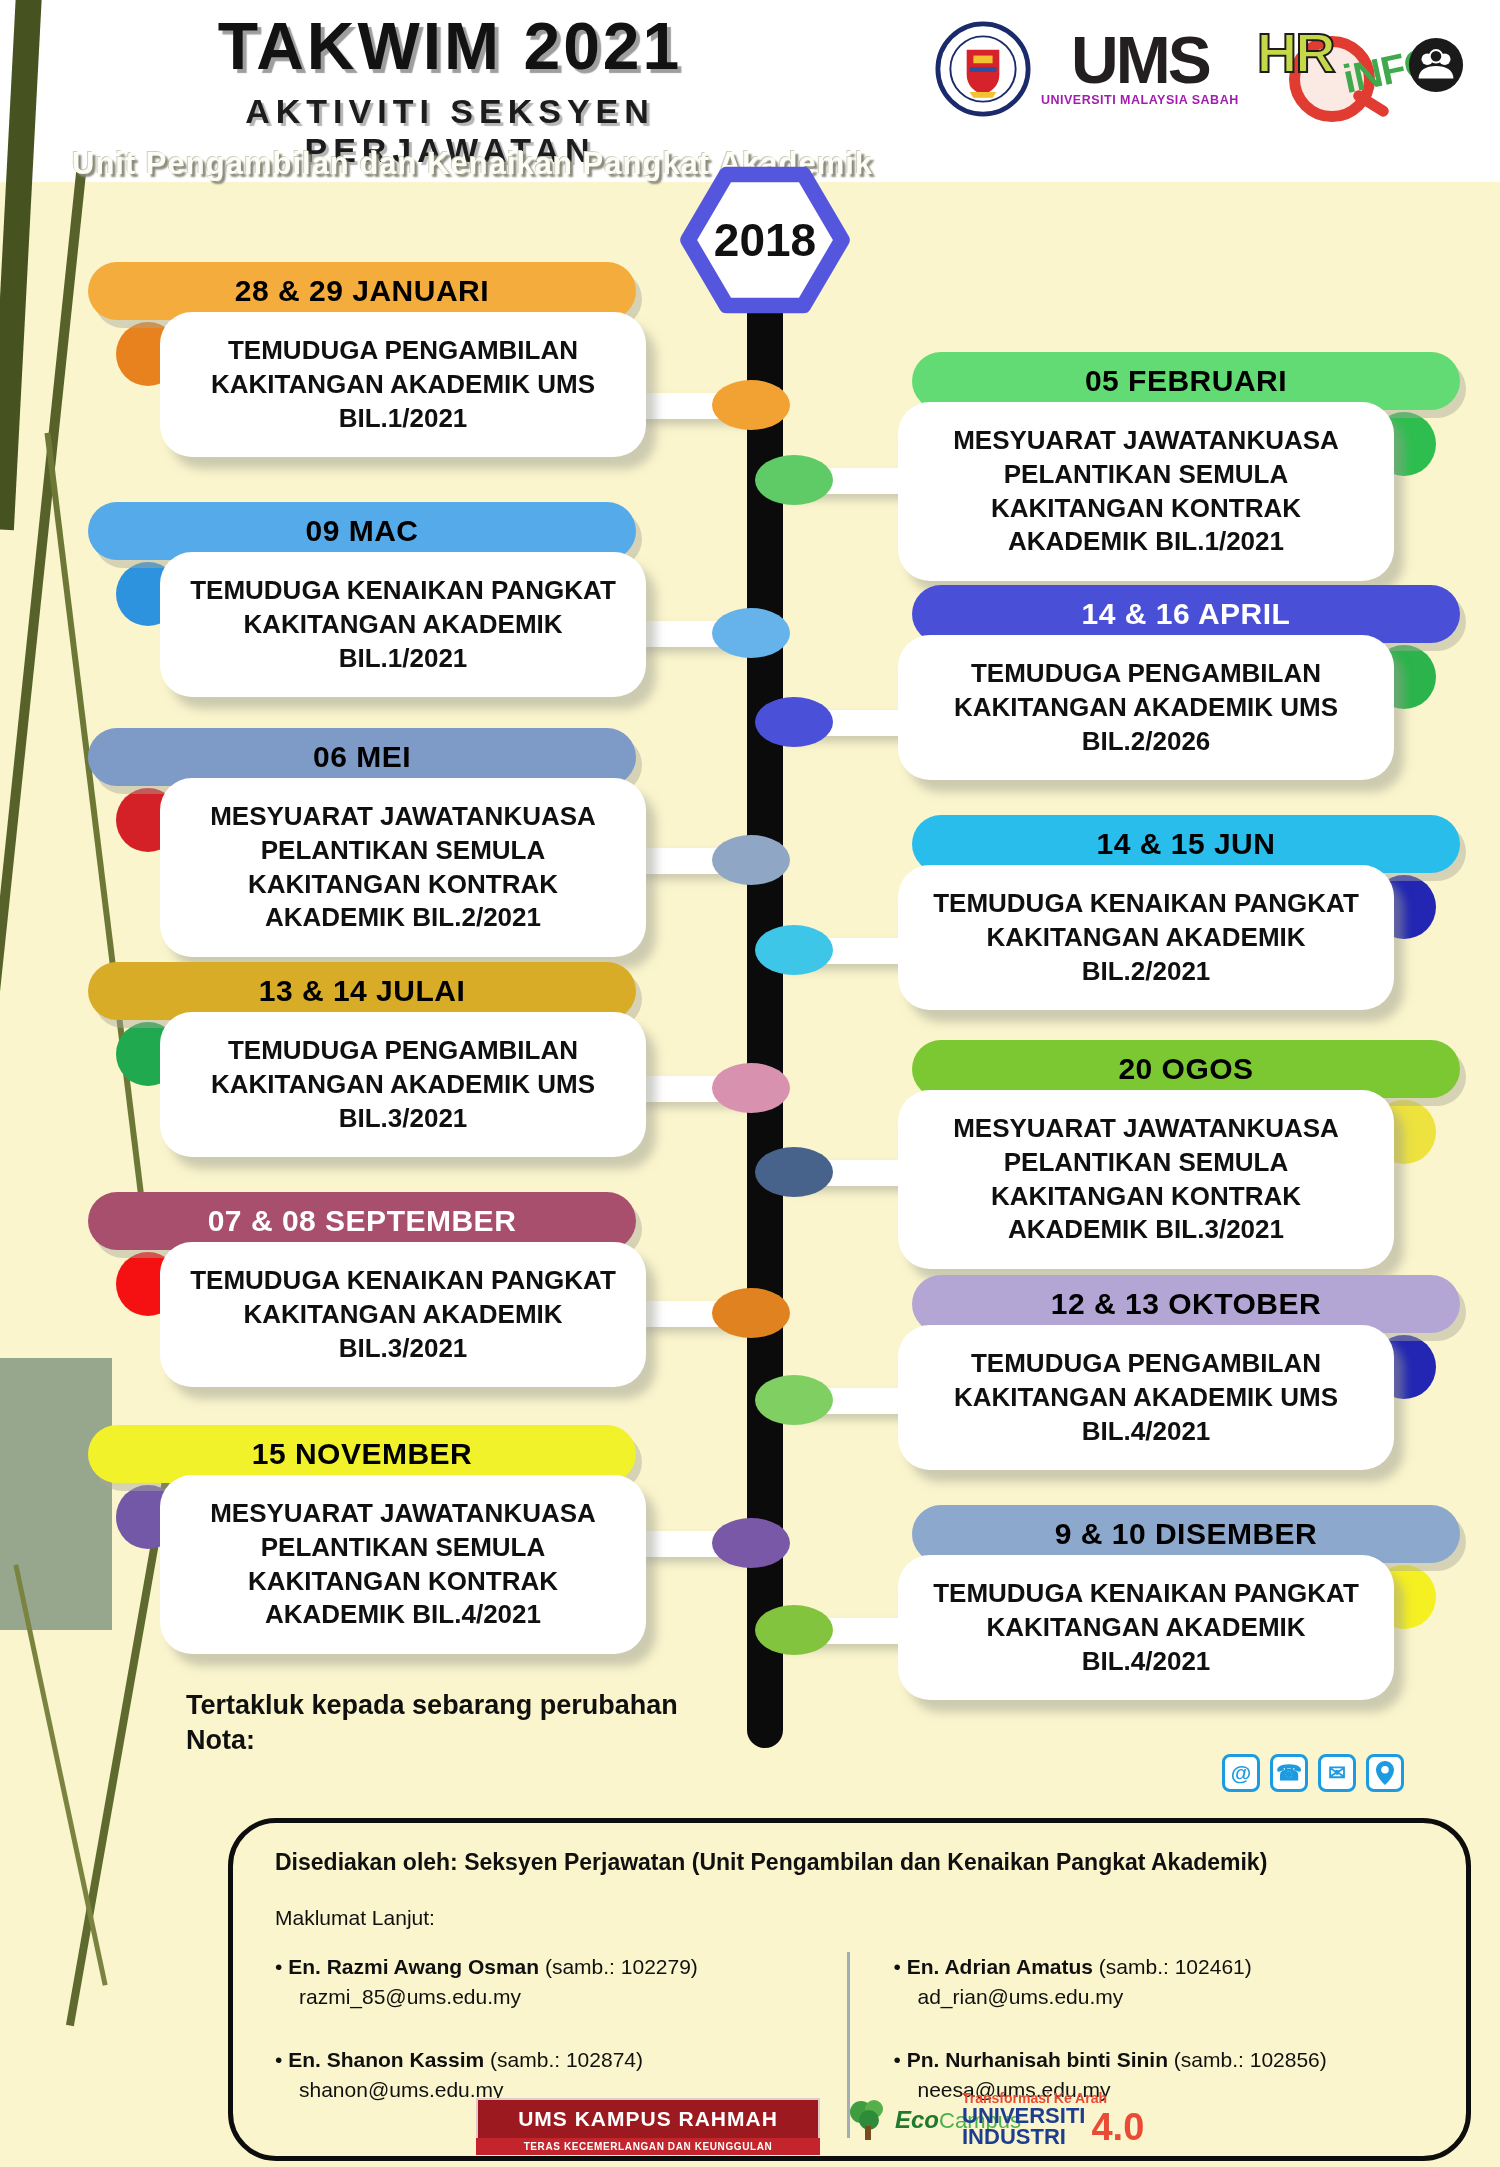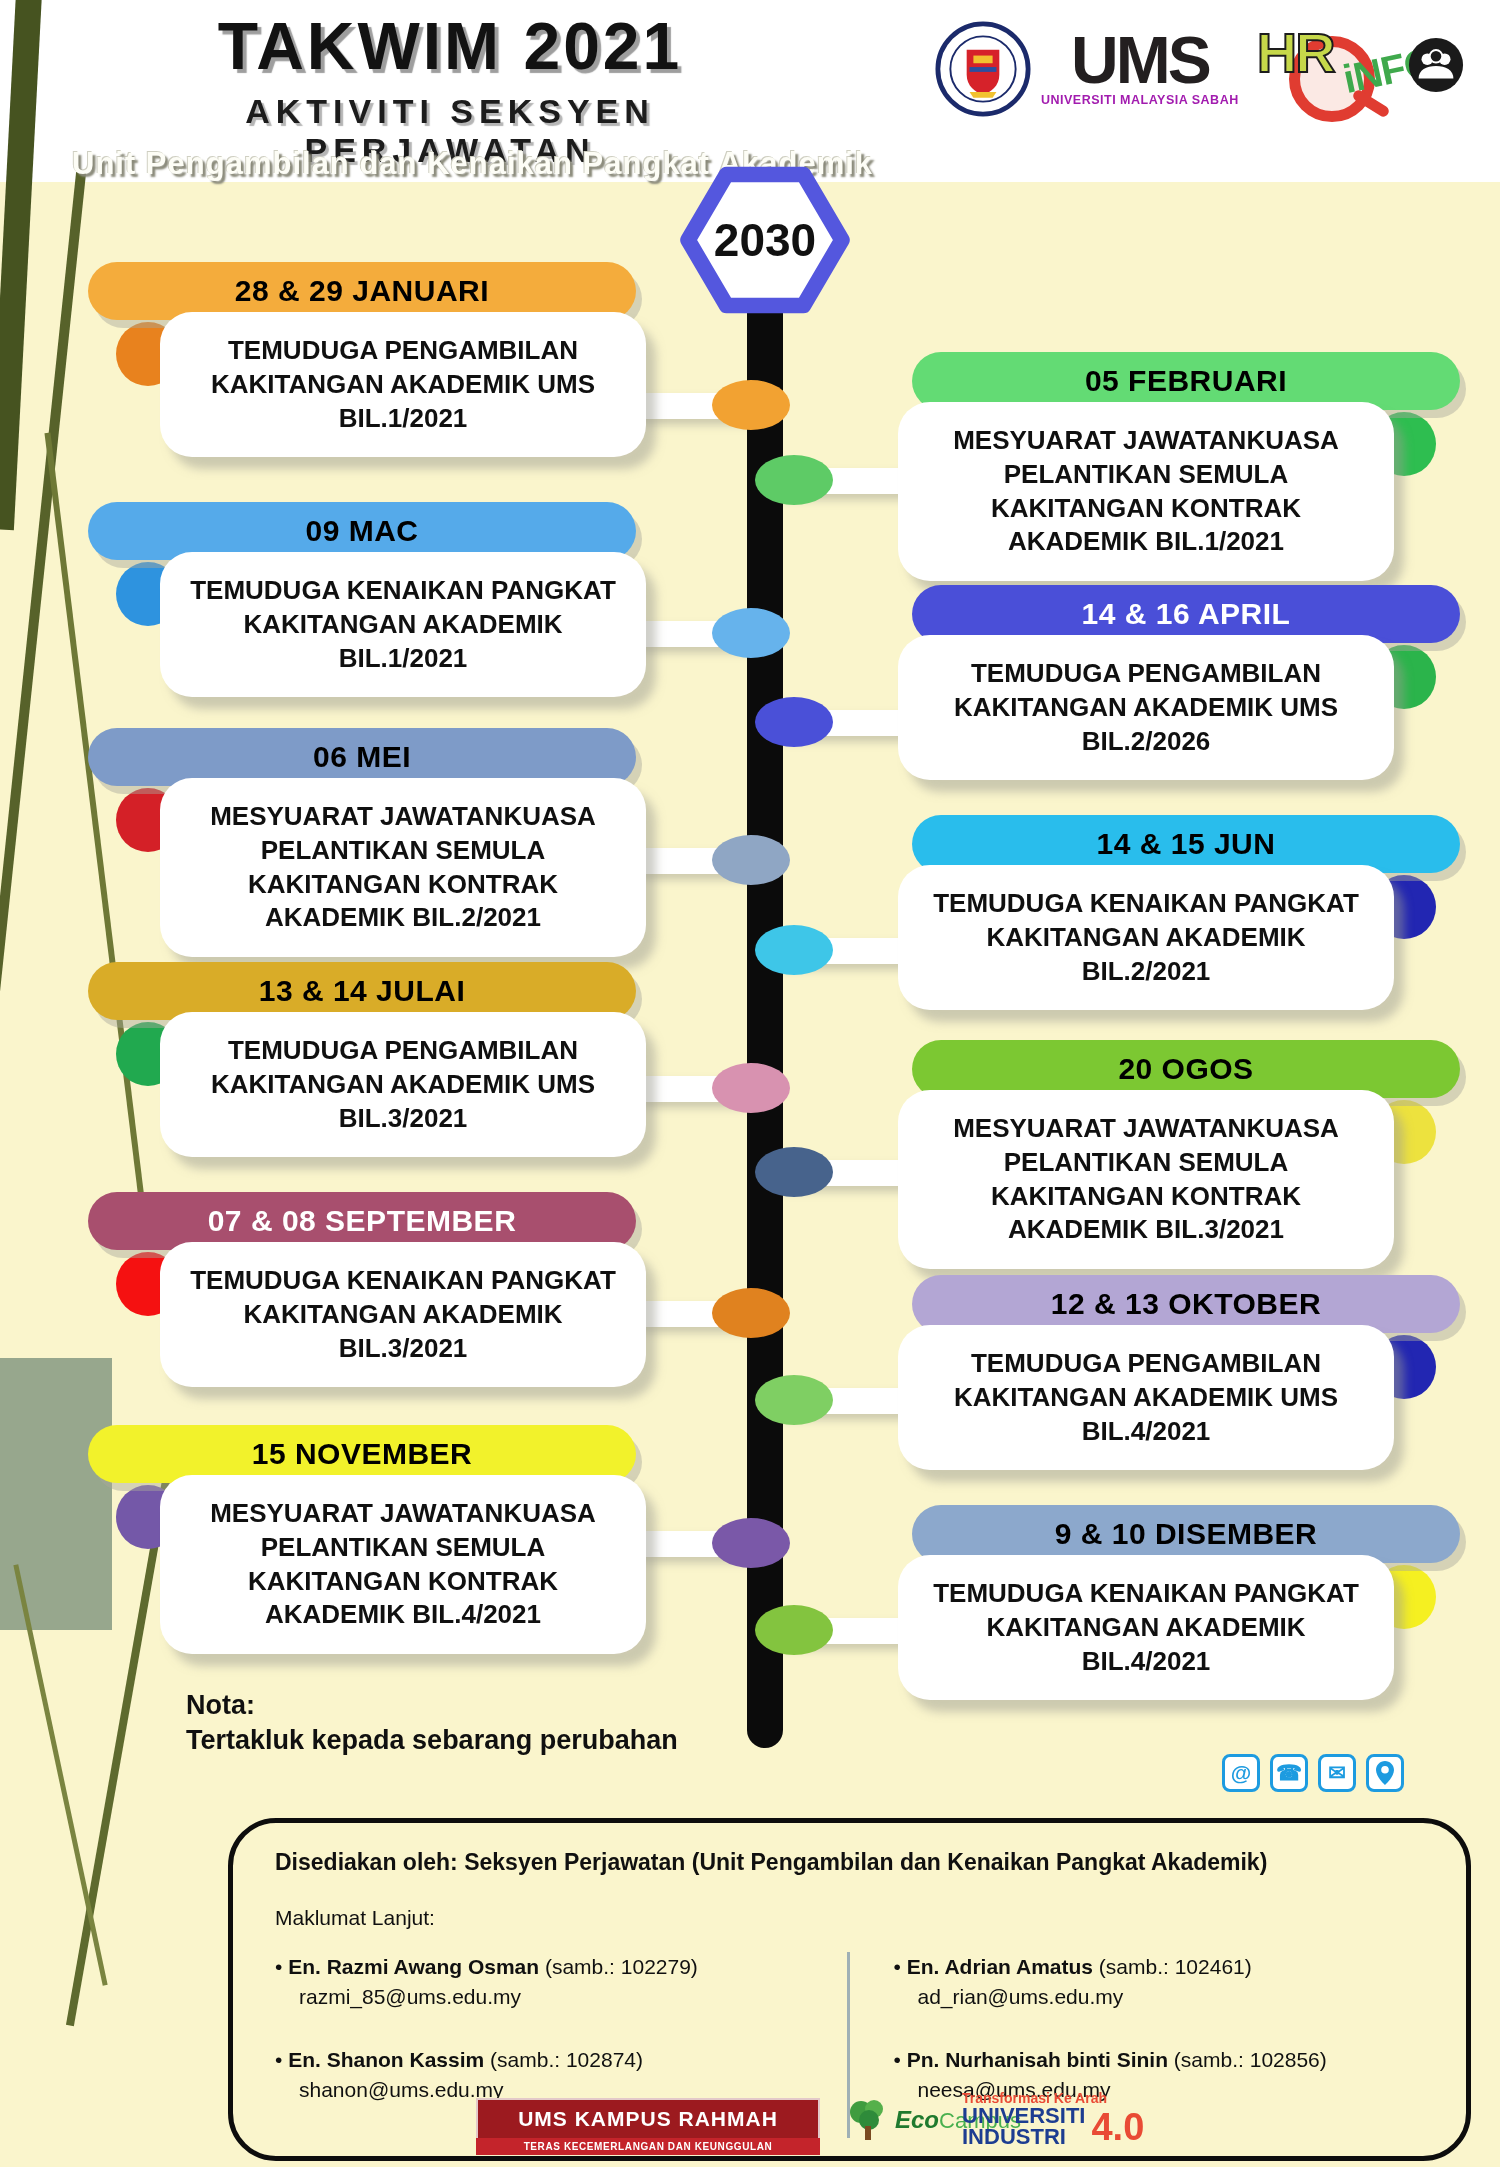--- a/index.html
+++ b/index.html
@@ -144,21 +144,21 @@
         <path d="M12 44 c0 -9 8 -13 18 -13 c10 0 18 4 18 13 z" fill="#ffffff"></path>
       </svg>
     </div>
   </div>
 
   <div class="tl-bar"></div>
   <div class="hex-wrap">
     <svg width="174" height="156" viewBox="0 0 164 150">
       <polygon points="8,75 45,12 119,12 156,75 119,138 45,138" fill="#ffffff" stroke="#5457DE" stroke-width="15" stroke-linejoin="round"></polygon>
     </svg>
-    <div class="hex-year">2030</div>
+    <div class="hex-year">2018</div>
   </div>
 
   <div class="conn cl" style="top:393px"></div>
   <div class="conn cr" style="top:468px"></div>
   <div class="conn cl" style="top:621px"></div>
   <div class="conn cr" style="top:710px"></div>
   <div class="conn cl" style="top:848px"></div>
   <div class="conn cr" style="top:938px"></div>
   <div class="conn cl" style="top:1076px"></div>
   <div class="conn cr" style="top:1160px"></div>
@@ -235,22 +235,22 @@
     <div class="dot"></div>
     <div class="bdy">MESYUARAT JAWATANKUASA PELANTIKAN SEMULA KAKITANGAN KONTRAK AKADEMIK BIL.4/2021</div>
   </div>
   <div class="card side-right" style="top: 1505px; --hdr: #8CA8CC; --hdr-text: #000000; --circle: #F5F021;">
     <div class="hdr">9 &amp; 10 DISEMBER</div>
     <div class="dot"></div>
     <div class="bdy">TEMUDUGA KENAIKAN PANGKAT KAKITANGAN AKADEMIK BIL.4/2021</div>
   </div>
 
   <div class="nota">
+    <div>Tertakluk kepada sebarang perubahan</div>
     <div>Nota:</div>
-    <div>Tertakluk kepada sebarang perubahan</div>
   </div>
 
   <div class="social">
     <div class="sic">@</div>
     <div class="sic">☎</div>
     <div class="sic">✉</div>
     <div class="sic">
       <svg width="18" height="24" viewBox="0 0 18 24">
           <path d="M9 0 C4 0 0 4 0 9 c0 7 9 15 9 15 s9 -8 9 -15 C18 4 14 0 9 0 z M9 12.5 a3.8 3.8 0 1 1 0 -7.6 a3.8 3.8 0 0 1 0 7.6 z" fill="#1D9BE0"></path>
         </svg>

